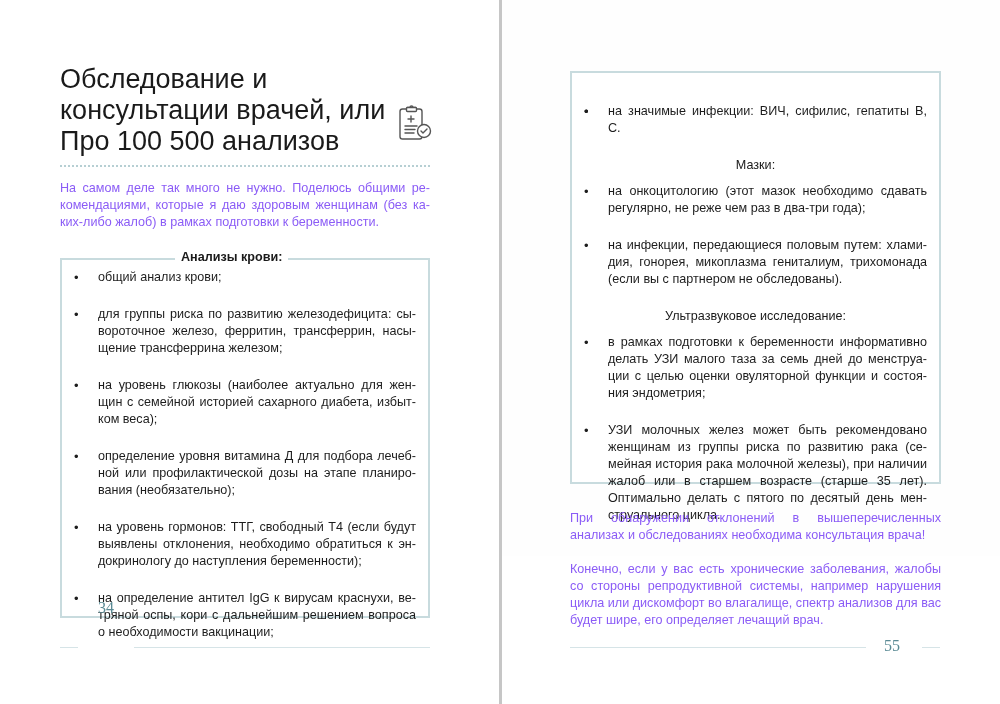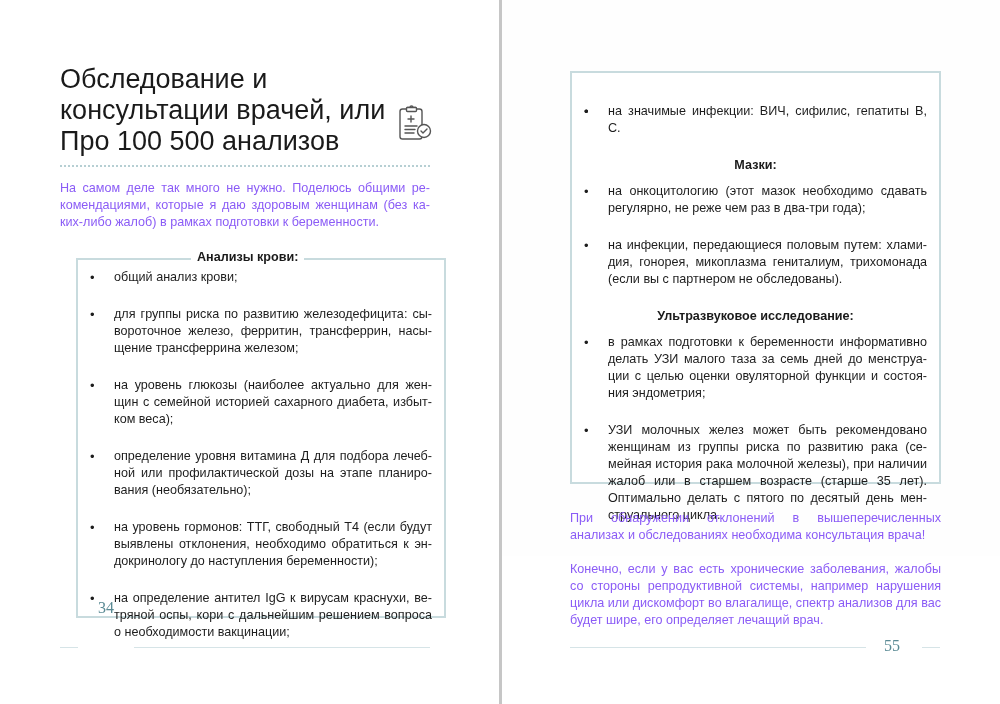--- a/index.html
+++ b/index.html
@@ -24,31 +24,31 @@
 
   .para {
     font-size: 12.6px; line-height: 17px; text-align: justify; color: #8b5cf6;
     hyphens: manual;
   }
   .intro { position: absolute; left: 60px; top: 180px; width: 370px; }
 
   .box {
     position: absolute; border: 2px solid #c8dbde; background: #ffffff;
   }
-  .box.left-box { left: 60px; top: 258px; width: 370px; height: 360px; margin-left: 16px; }
+  .box.left-box { left: 60px; top: 258px; width: 370px; height: 360px; }
   .box.right-box { left: 570px; top: 71px; width: 371px; height: 413px; }
 
   .box-heading {
     position: absolute; font-size: 12.6px; font-weight: bold; color: #1a1a1a;
     background: #ffffff; padding: 0 6px; line-height: 16px;
   }
   .left-box .box-heading.top { left: 113px; top: -11px; }
 
   .sub-heading {
-    font-size: 12.6px; font-weight: bold; text-align: center; color: #1a1a1a;
+    font-size: 12.6px; font-weight: normal; text-align: center; color: #1a1a1a;
     line-height: 16px;
   }
 
   ul.items { list-style: none; }
   ul.items li {
     position: relative; padding-left: 36px; padding-right: 12px;
     font-size: 12.6px; line-height: 17px; text-align: justify; color: #1d1d1d;
   }
   ul.items li .bullet {
     position: absolute; left: 12px; top: 0; font-size: 13px;

